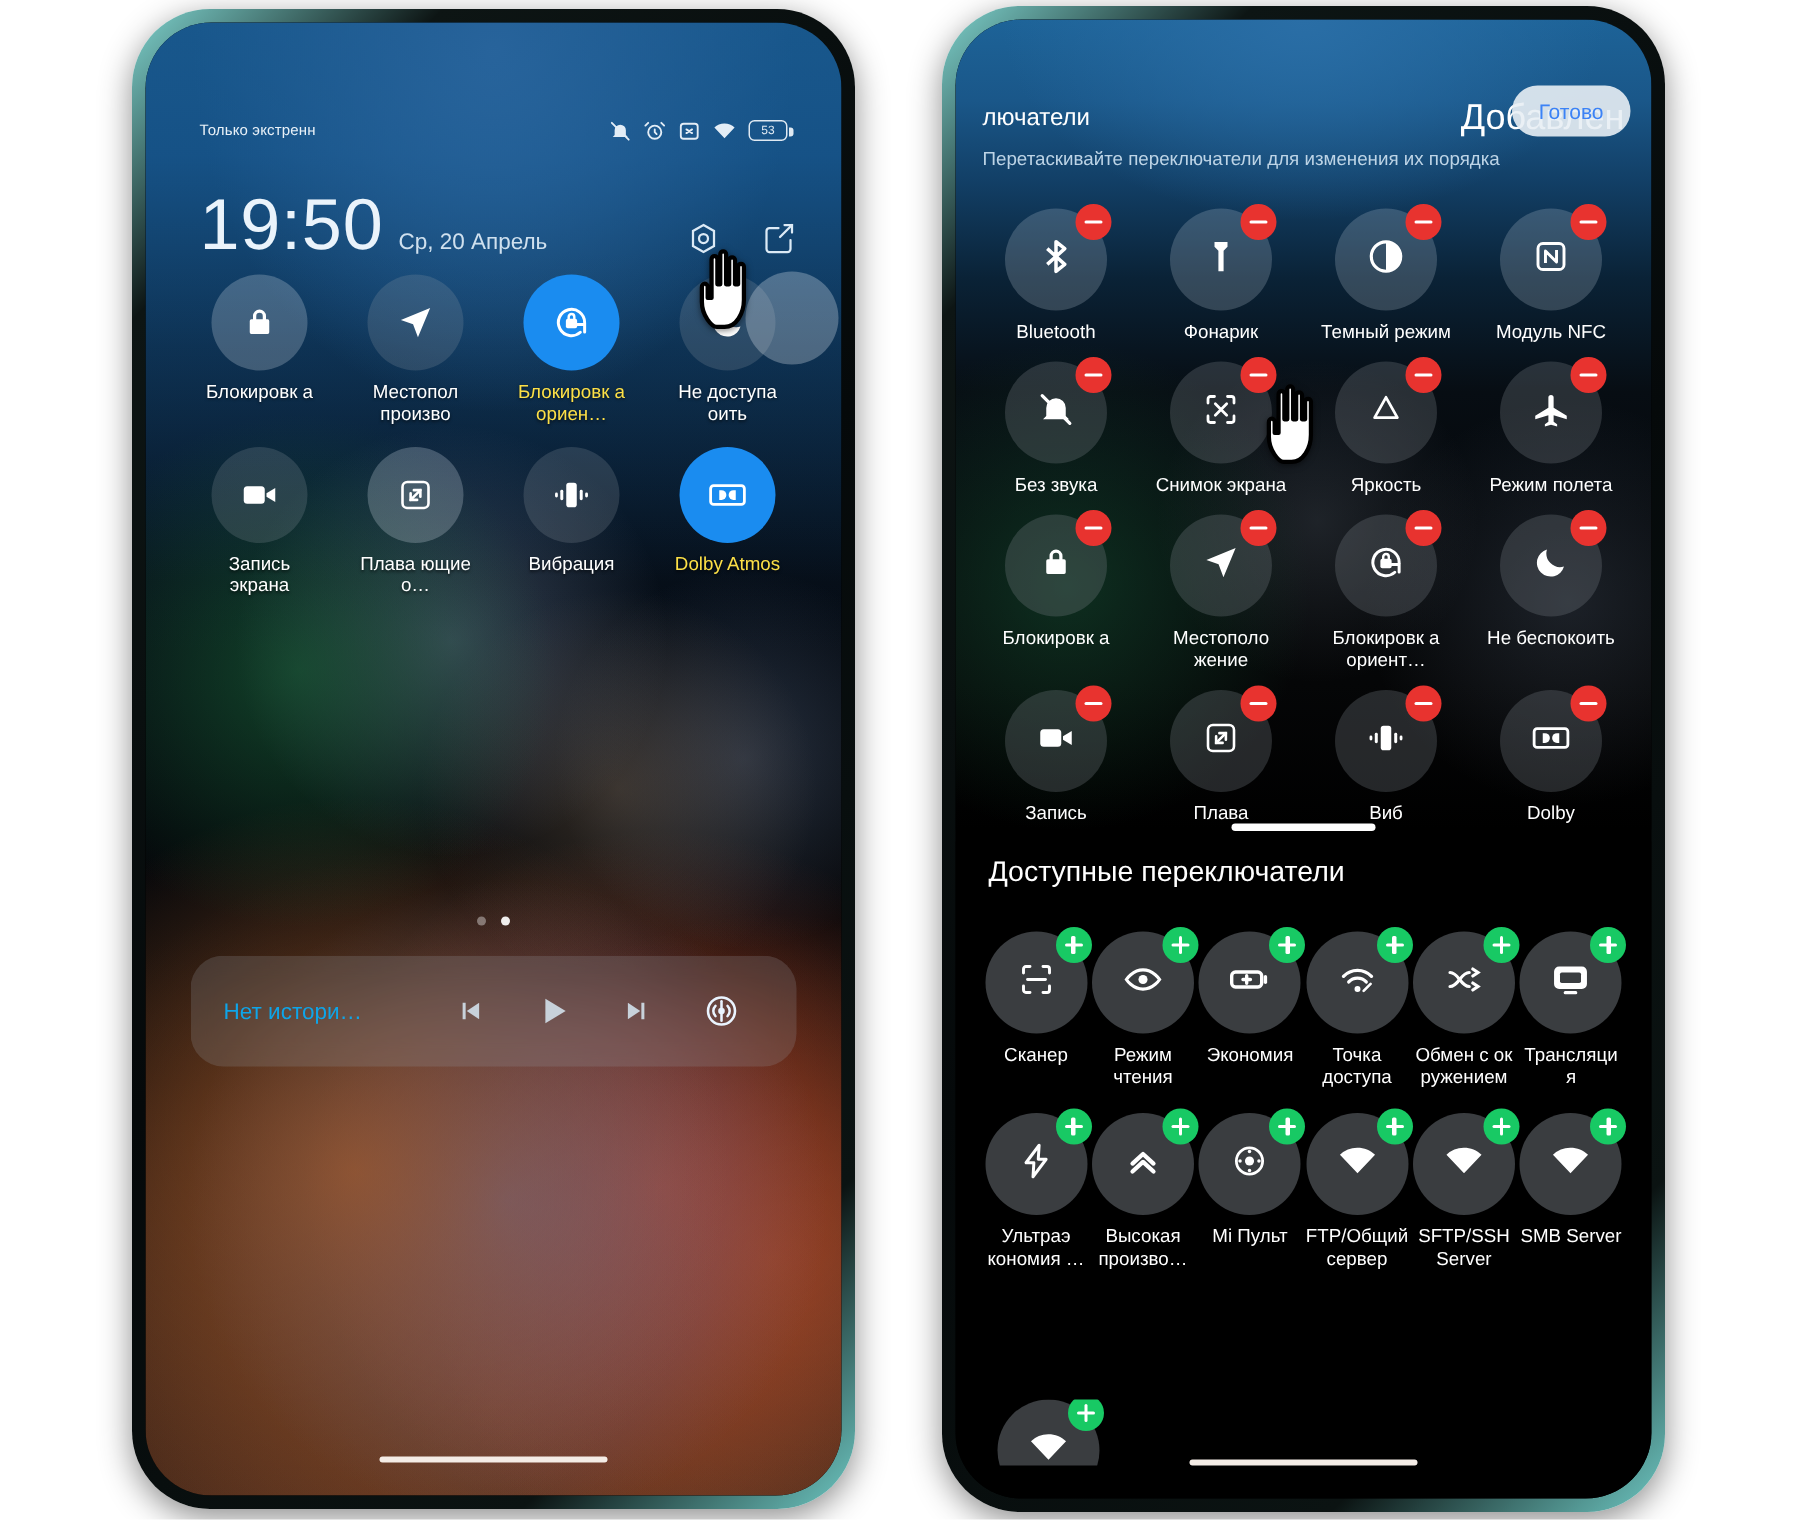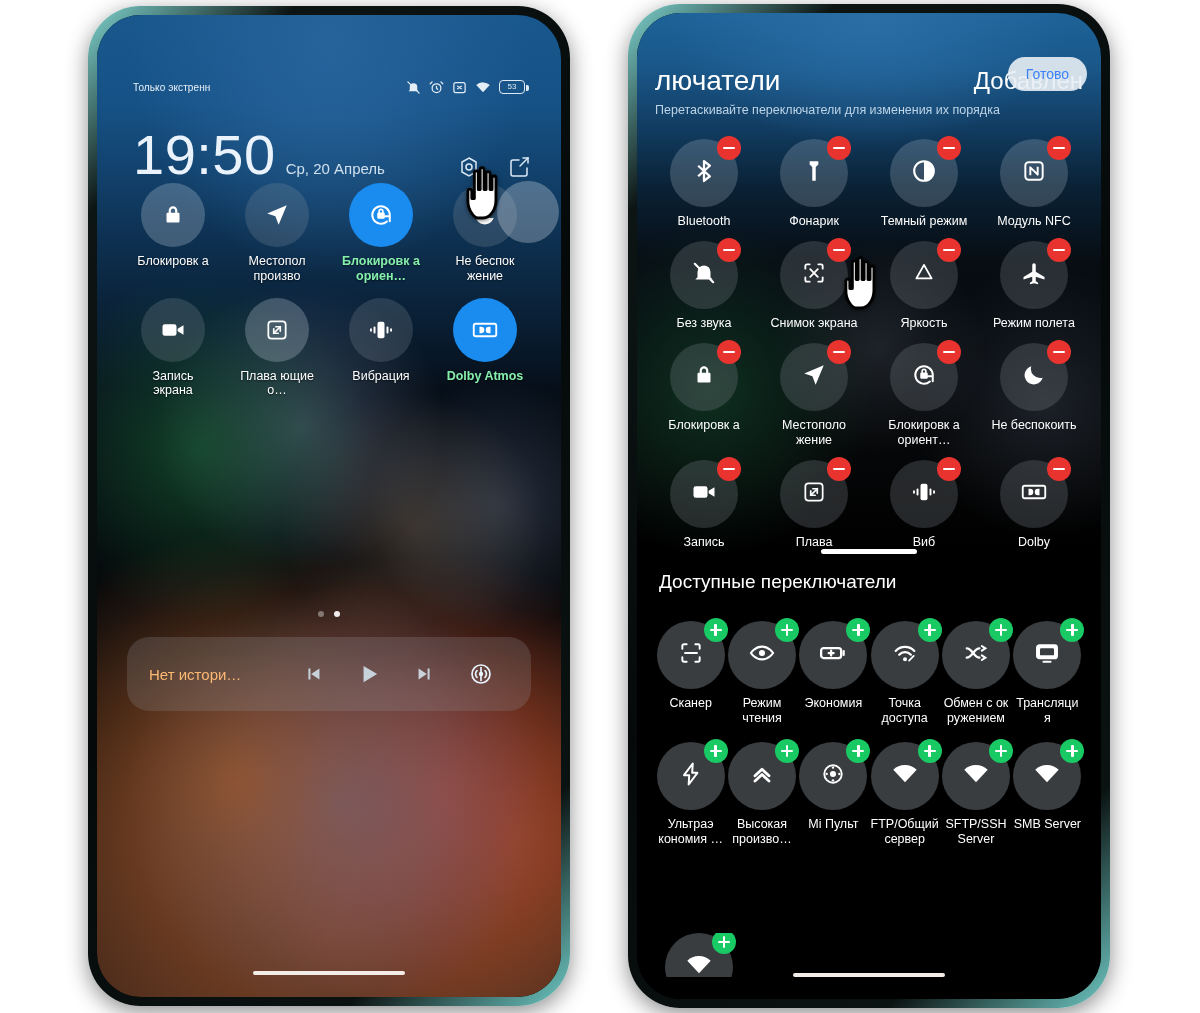--- a/index.html
+++ b/index.html
@@ -68,21 +68,21 @@
     content:""; position:absolute; right:-4.5px; top:4px; width:3px; height:6px;
     background:#dfe9f2; border-radius:0 2px 2px 0;
   }
   .batt span { font-size: 8px; color:#dfe9f2; line-height:1; }
 
   .clockrow {
     position: absolute; top: 112px; left: 36px; right: 30px;
     display: flex; align-items: flex-end; justify-content: space-between;
   }
   .clock-left { display: flex; align-items: baseline; gap: 10px; }
-  .clock-time { color: #eaf3fb; font-size: 56px; font-weight: 300; letter-spacing: .5px; line-height: 1; }
+  .clock-time { color: #eaf3fb; font-size: 48px; font-weight: 300; letter-spacing: .5px; line-height: 1; }
   .clock-date { color: #cfe0ee; font-size: 15px; font-weight: 400; }
   .clock-actions { display: flex; align-items: center; gap: 26px; padding-bottom: 4px; }
   .clock-actions svg { display:block; }
 
   .qs-grid {
     position: absolute; left: 24px; right: 24px; top: 168px;
     display: grid; grid-template-columns: repeat(4, 1fr); row-gap: 14px;
   }
   .qs-cell { display: flex; flex-direction: column; align-items: center; }
   .qs-circ {
@@ -91,37 +91,37 @@
     background: rgba(205,215,225,.27);
     position: relative;
   }
   .qs-circ.dim { background: rgba(150,160,170,.22); }
   .qs-circ.on  { background: #1a8cf0; }
   .qs-circ svg { display: block; }
   .qs-label {
     margin-top: 7px; color: #ffffff; font-size: 12.5px; text-align: center;
     line-height: 1.18; max-width: 82px; text-shadow: 0 1px 2px rgba(0,0,0,.6);
   }
-  .qs-label.accent { color: #86efac; font-weight: bold; }
+  .qs-label.accent { color: #fde047; }
 
   .page-dots {
     position: absolute; left: 0; right: 0; top: 596px;
     display: flex; justify-content: center; gap: 10px;
   }
   .page-dots i { width: 6px; height: 6px; border-radius: 50%; background: rgba(255,255,255,.38); display:block; }
   .page-dots i.active { background: rgba(255,255,255,.92); }
 
   .media-card {
     position: absolute; left: 30px; right: 30px; top: 622px; height: 74px;
     border-radius: 22px;
     background: rgba(160,170,180,.20);
     backdrop-filter: blur(8px);
     display: flex; align-items: center; padding: 0 22px; gap: 0;
   }
-  .media-title { color: #fdba74; font-size: 15px; flex: 0 0 auto; }
+  .media-title { color: #0ea5e9; font-size: 15px; flex: 0 0 auto; }
   .media-ctrls { display:flex; align-items:center; gap: 0; margin-left: auto; }
   .media-btn { width: 56px; display:flex; align-items:center; justify-content:center; }
   .media-btn svg { display:block; }
 
   .home-bar {
     position: absolute; left: 50%; transform: translateX(-50%);
     bottom: 22px; width: 152px; height: 4.5px; border-radius: 3px;
     background: #f4ece6;
   }
 
@@ -130,21 +130,21 @@
     position: absolute; left:0; right:0; top:0; height: 540px;
     background:
       radial-gradient(70% 40% at 50% 0%, #2a6ea6 0%, rgba(20,60,95,0) 62%),
       radial-gradient(circle at 16% 70%, rgba(25,95,60,.45) 0%, rgba(0,0,0,0) 30%),
       radial-gradient(circle at 52% 62%, rgba(120,130,145,.22) 0%, rgba(0,0,0,0) 26%),
       radial-gradient(circle at 88% 72%, rgba(110,125,150,.22) 0%, rgba(0,0,0,0) 24%),
       linear-gradient(180deg,#1d6398 0%,#1a5789 10%,#123f66 20%,#0a2236 32%,#070d13 46%,#05080b 62%,#050607 82%,#000 100%);
   }
   .ed-header { position: absolute; left: 0; right: 0; top: 52px; padding: 0 18px; }
   .ed-hrow { display: flex; align-items: center; justify-content: space-between; }
-  .ed-title { color: #ffffff; font-size: 28px; font-weight: 400; white-space: nowrap; }
+  .ed-title { color: #ffffff; font-size: 16px; font-weight: 400; white-space: nowrap; }
   .ed-addlabel { color: #ffffff; font-size: 24px; font-weight: 400; white-space: nowrap; margin-left: auto; }
   .ed-done {
     position: absolute; right: 14px; top: -8px;
     background: rgba(232,238,244,.90); color: #3b82f6;
     font-size: 14px; padding: 9px 18px; border-radius: 20px; white-space: nowrap;
   }
   .ed-sub { color: #bdd4e6; font-size: 12.5px; margin-top: 6px; white-space: nowrap; }
 
   .ed-grid {
     position: absolute; left: 18px; right: 18px; top: 126px;
@@ -304,21 +304,21 @@
         </div>
 
         <div class="qs-cell">
           <div class="qs-circ dim">
             <span>
               <svg width="26" height="26" viewBox="0 0 24 24" fill="#ffffff">
                   <path d="M20 14.5A8.5 8.5 0 0 1 9.5 4 8.5 8.5 0 1 0 20 14.5z"></path>
                 </svg>
             </span>
           </div>
-          <div class="qs-label">Не беспок жение</div>
+          <div class="qs-label">Не доступа оить</div>
         </div>
 
         <div class="qs-cell">
           <div class="qs-circ dim">
             <span>
               <svg width="28" height="28" viewBox="0 0 24 24" fill="#ffffff">
                   <rect x="3" y="7" width="12" height="10" rx="2"></rect>
                   <path d="M16 11l5-3v8l-5-3z"></path>
                 </svg>
             </span>

